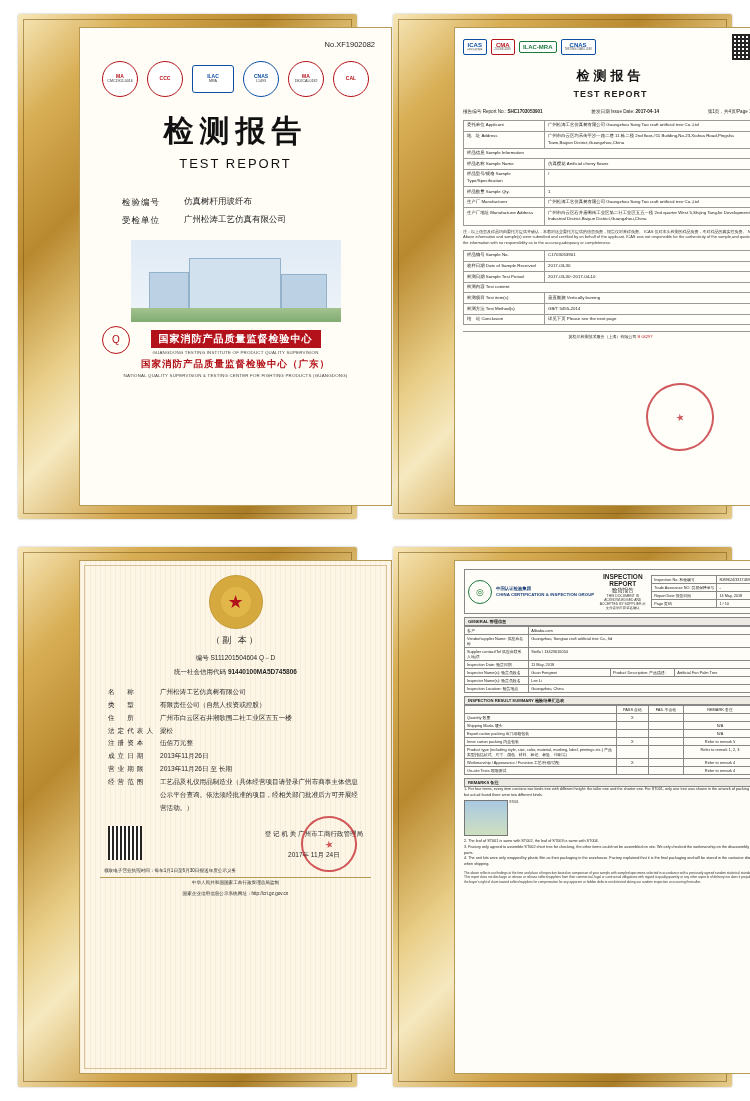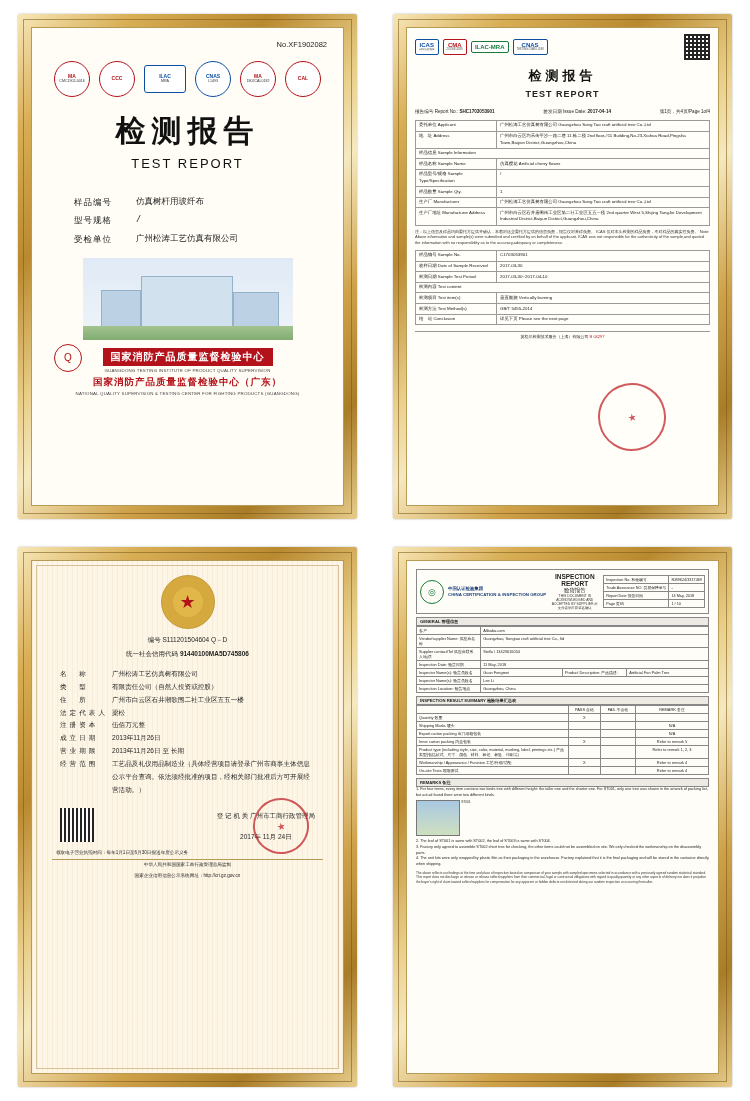--- a/index.html
+++ b/index.html
@@ -48,20 +48,21 @@
     pointer-events:none;
   }
   .frame-inner {
     position: relative;
     width: 100%;
     height: 100%;
     background: #fdfaf2;
     box-sizing: border-box;
     border: 1px solid #b99a55;
     overflow: hidden;
+    margin-left: 48px;
   }
 
   
   .c1 {
     background: #fffdf6;
     padding: 10px 16px 8px 16px;
     box-sizing: border-box;
     height: 100%;
     position: relative;
     font-size: 7px;
@@ -332,26 +333,22 @@
             <div class="lg blue sq">ILAC<span class="lg-sub">MRA</span></div>
             <div class="lg blue">CNAS<span class="lg-sub">L1493</span></div>
             <div class="lg">MA<span class="lg-sub">1802CAL0182</span></div>
             <div class="lg">CAL</div>
           </div>
           <div class="c1-title">检测报告</div>
           <div class="c1-sub">TEST REPORT</div>
 
           <div class="c1-fields">
             <div class="c1-row">
-              <div class="c1-lab">样品编号</div>
+              <div class="c1-lab">检验编号</div>
               <div class="c1-val">仿真树杆用玻纤布</div>
-            </div>
-            <div class="c1-row">
-              <div class="c1-lab">型号规格</div>
-              <div class="c1-val">/</div>
             </div>
             <div class="c1-row">
               <div class="c1-lab">受检单位</div>
               <div class="c1-val">广州松涛工艺仿真有限公司</div>
             </div>
           </div>
 
           <div class="c1-building">
             <div class="bld" style="left:18px;width:38px;height:36px;"></div>
             <div class="bld bld2" style="left:58px;width:90px;height:50px;"></div>
@@ -509,20 +506,21 @@
       </div>
     </div>
   </div>
 
   <div class="cell">
     <div class="frame">
       <div class="frame-inner">
         <div class="c3">
           <div class="guilloche"></div>
           <div class="emblem">★</div>
+          <div class="c3-sub">（副 本）</div>
           <div class="c3-code">
             <span>编号</span>
             <span>S111201504604</span>
             <span>Q－D</span>
           </div>
           <div class="c3-uscc">
             <span>统一社会信用代码</span>
             <b>91440100MA5D745806</b>
           </div>
 

